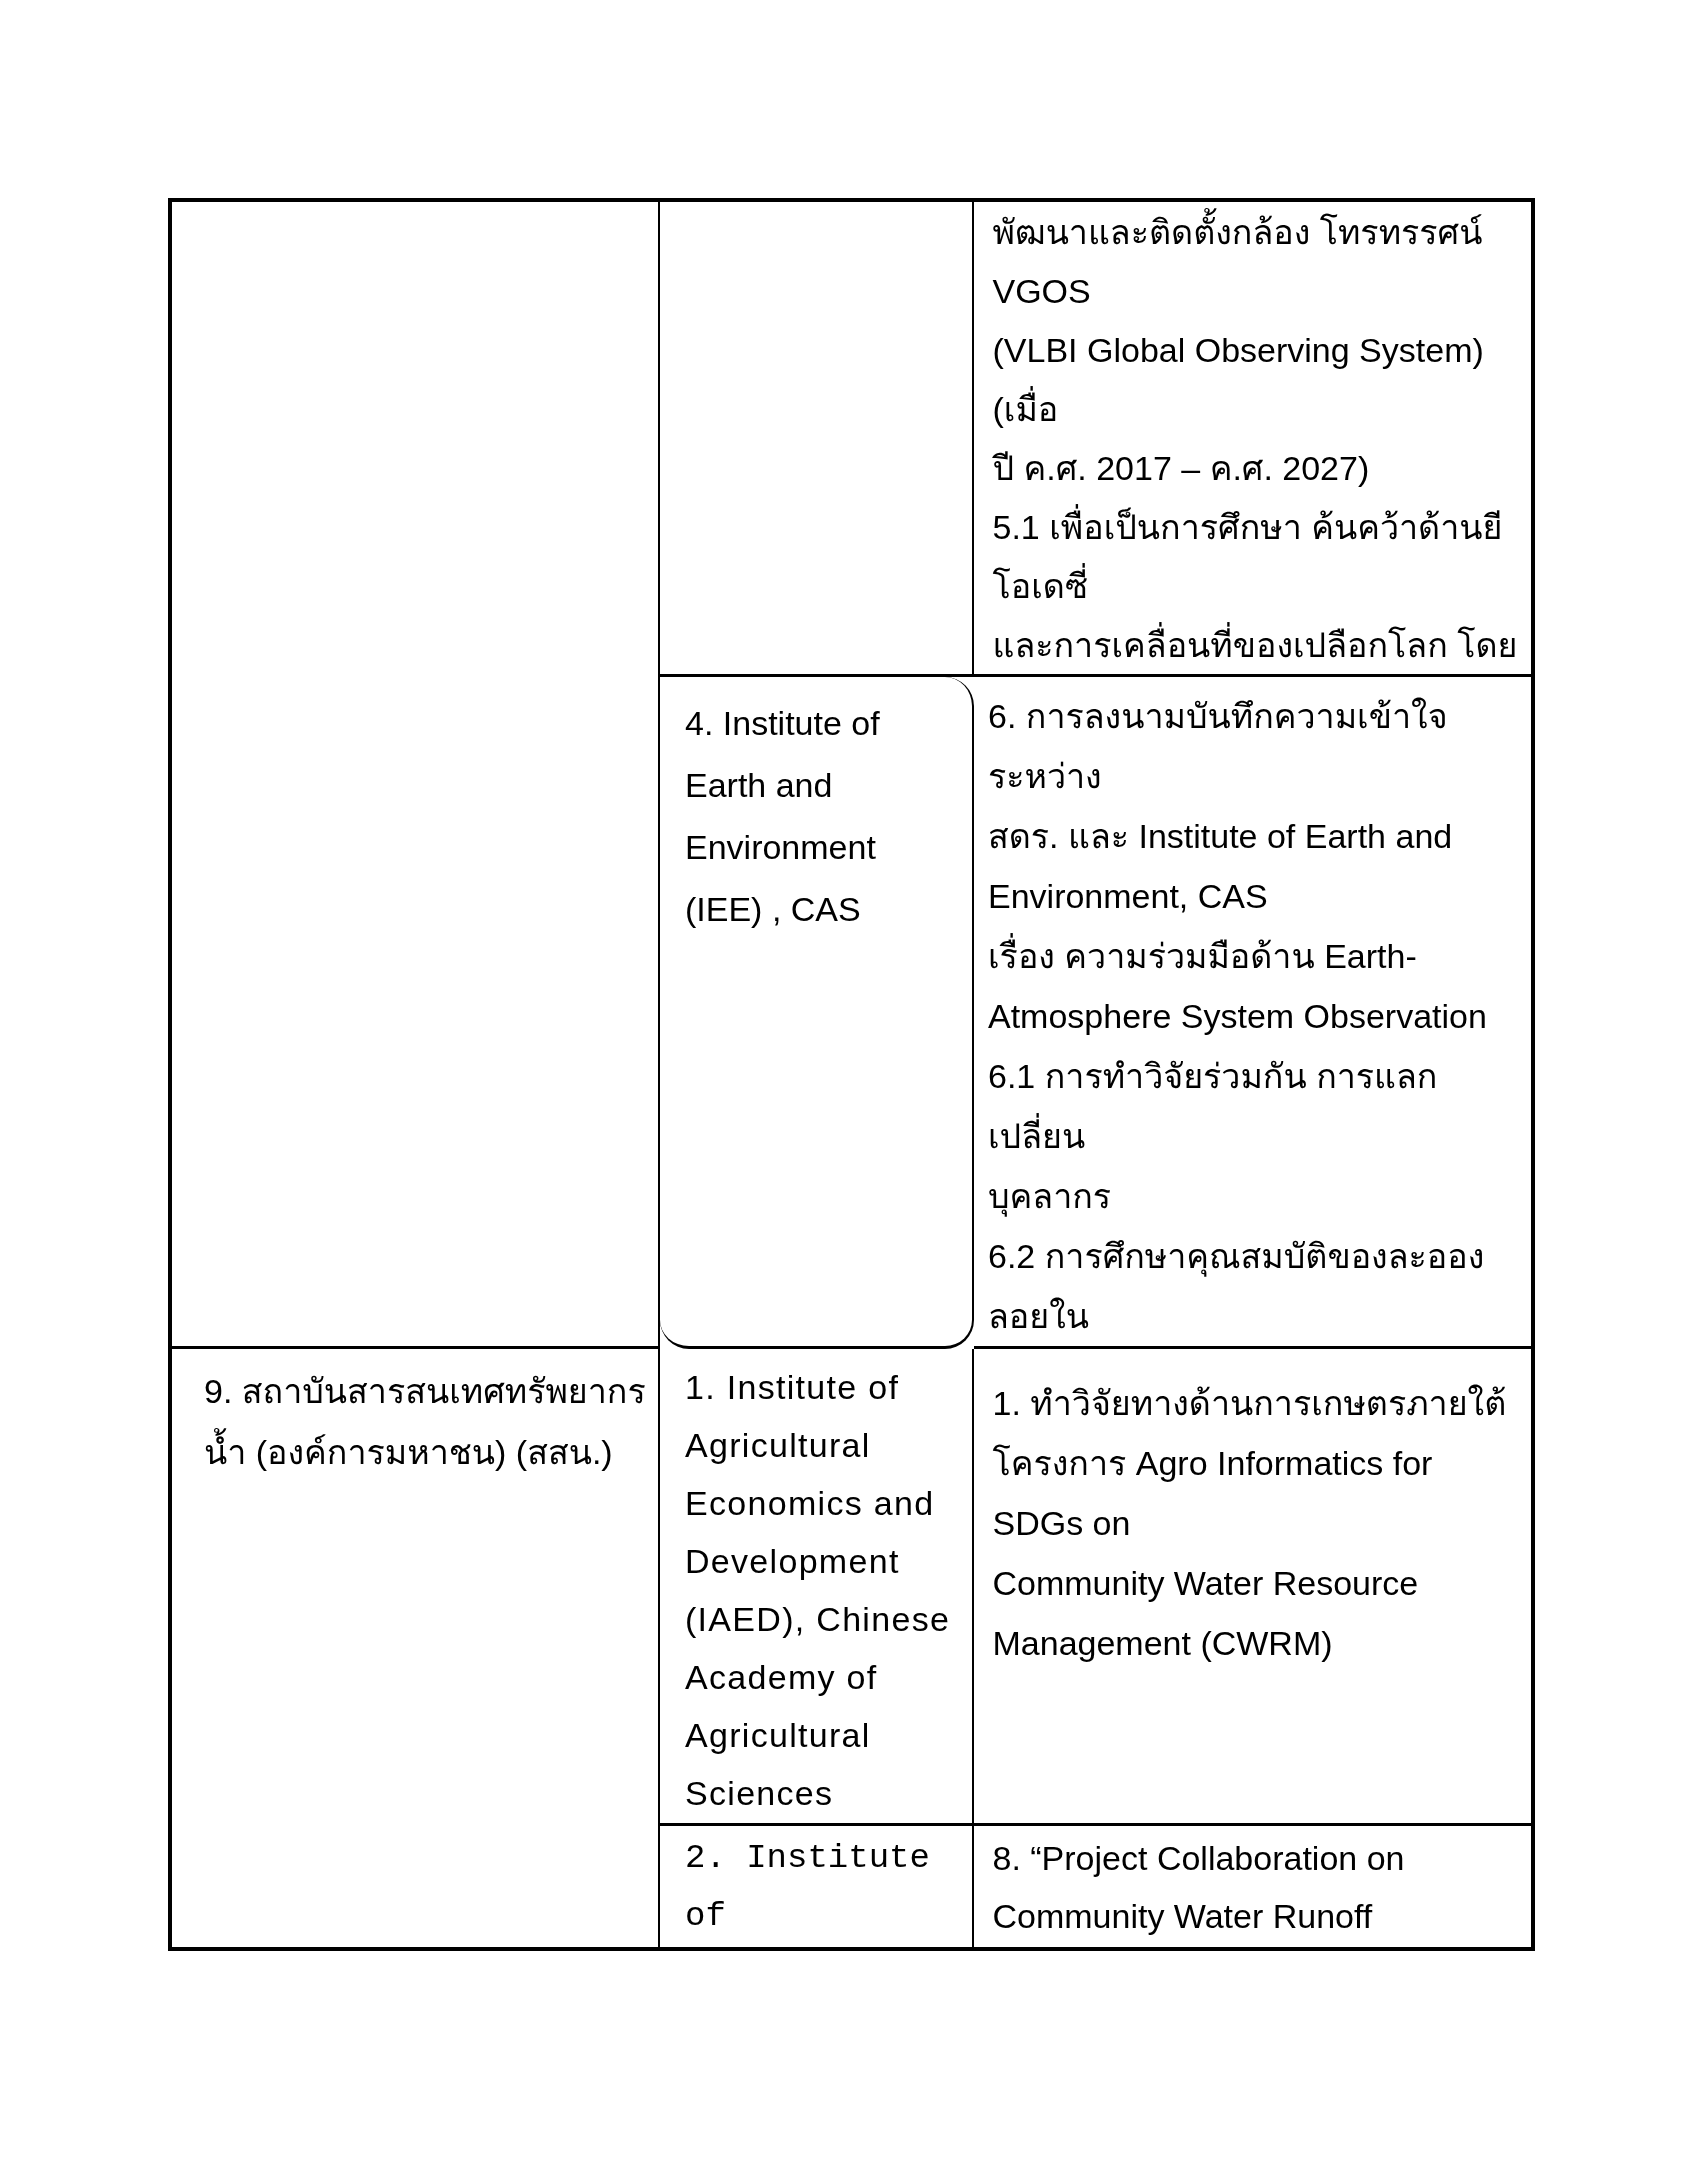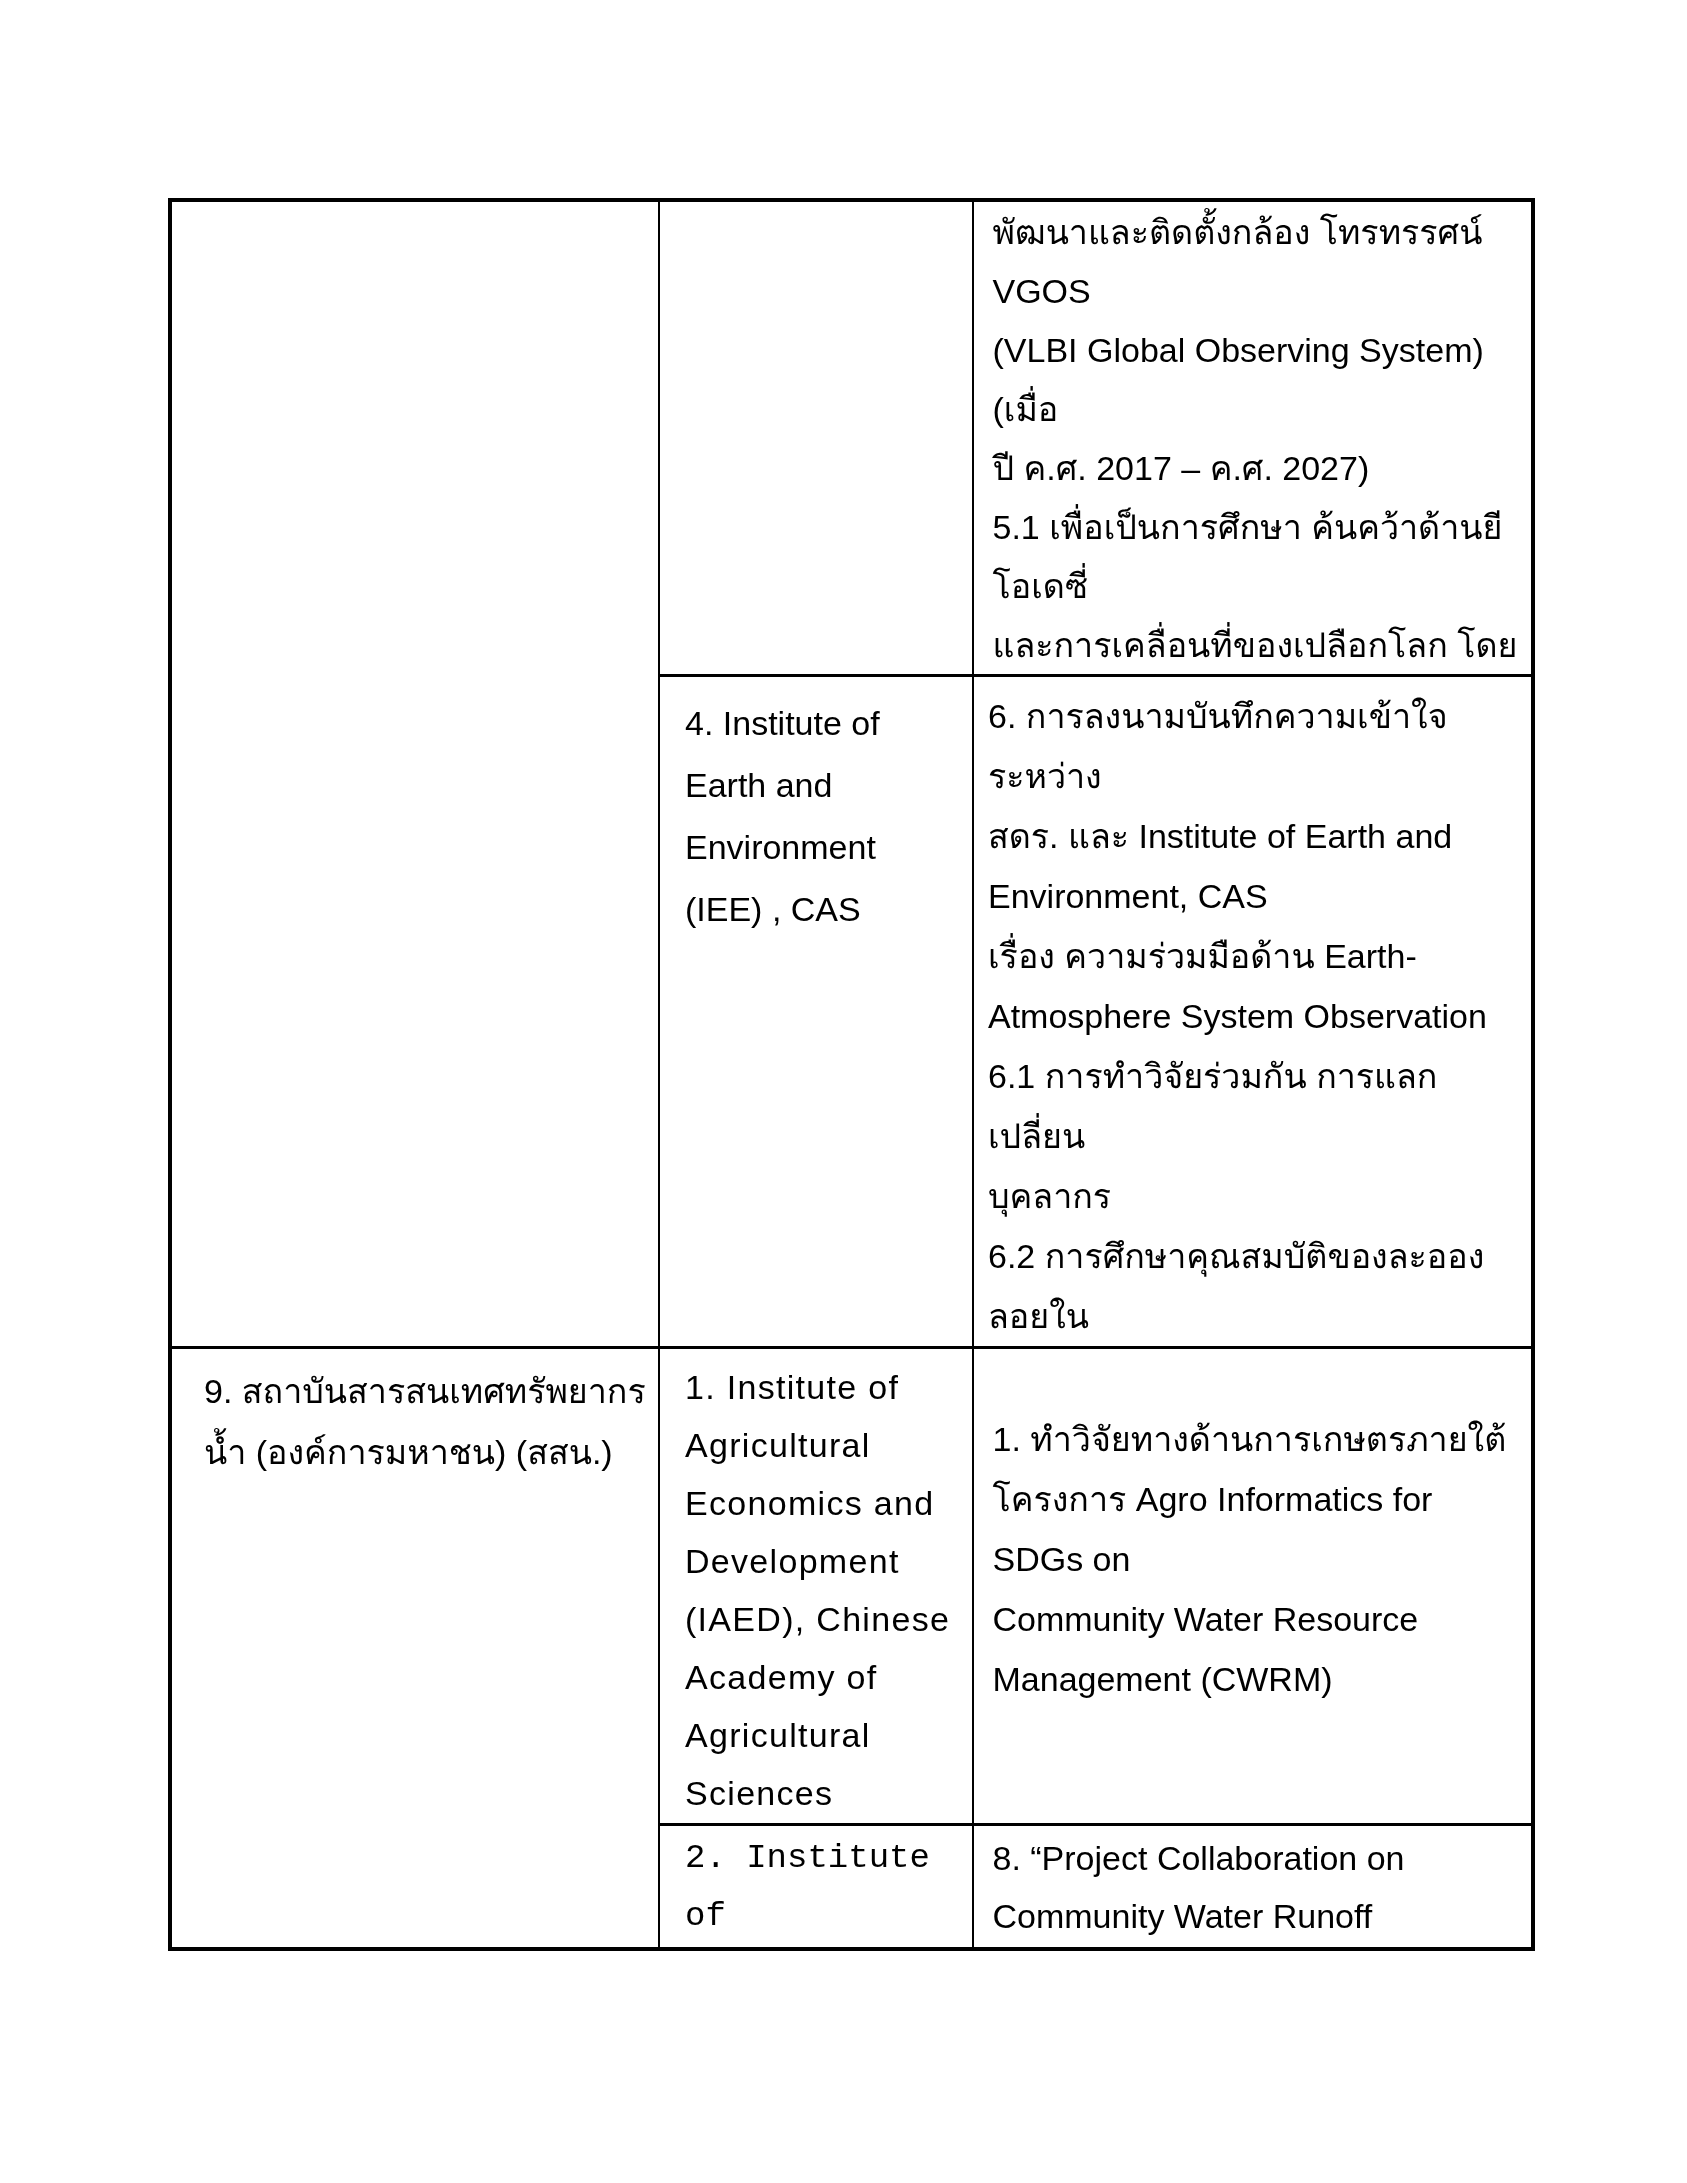--- a/index.html
+++ b/index.html
@@ -41,25 +41,25 @@
     line-height: 60px;
     white-space: pre-line;
     padding: 0 12px 0 18.5px;
   }
   .br { border-right: 2.6px solid #000000; }
   .bb { border-bottom: 3.3px solid #000000; }
 
   .cell-agency-span   { grid-area: 1 / 1 / 3 / 2; }
   .cell-r1-partner    { grid-area: 1 / 2 / 2 / 3; }
   .cell-r1-details    { grid-area: 1 / 3 / 2 / 4; padding-top: 1.3px; line-height: 59px; }
-  .cell-r2-partner    { grid-area: 2 / 2 / 3 / 3; padding-top: 14.6px; padding-left: 25px; line-height: 62px; }
+  .cell-r2-partner    { grid-area: 2 / 2 / 3 / 3; padding-top: 14.6px; padding-left: 25px; line-height: 62px; border-radius: 29px; }
   .cell-r2-details    { grid-area: 2 / 3 / 3 / 4; padding-top: 9.3px; padding-left: 14px; }
   .cell-r3-agency     { grid-area: 3 / 1 / 5 / 2; padding-top: 12px; padding-left: 32px; line-height: 61px; }
   .cell-r3a-partner   { grid-area: 3 / 2 / 4 / 3; padding-top: 9.3px; padding-left: 25px; line-height: 58px; letter-spacing: 1.3px; }
-  .cell-r3a-details   { grid-area: 3 / 3 / 4 / 4; padding-top: 24px; line-height: 60px; margin-top: 36px; }
+  .cell-r3a-details   { grid-area: 3 / 3 / 4 / 4; padding-top: 24px; line-height: 60px; }
   .cell-r3b-partner   { grid-area: 4 / 2 / 5 / 3; padding-top: 2.6px; padding-left: 25px; line-height: 58px; font-family: Liberation Mono, monospace; }
   .cell-r3b-details   { grid-area: 4 / 3 / 5 / 4; padding-top: 2.6px; line-height: 58px; }
 </style>
 </head>
 <body>
 
 <div class="page">
 
   <div class="coop-table">
 

